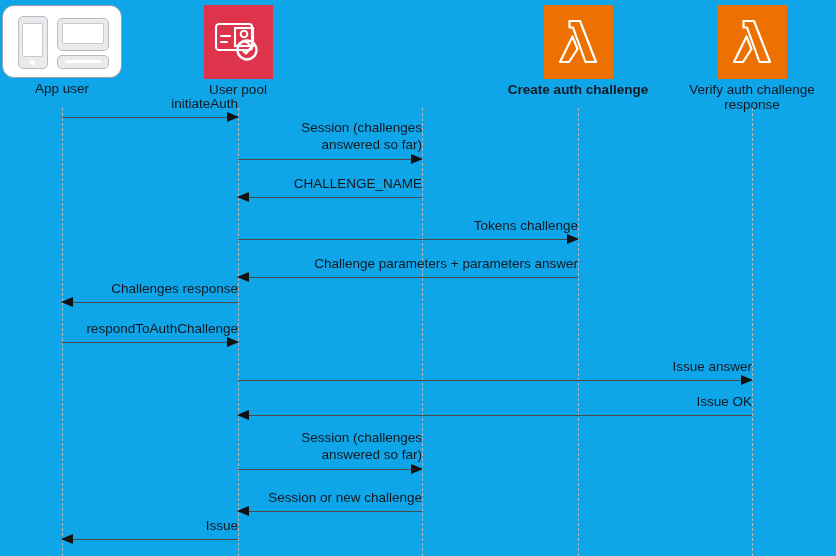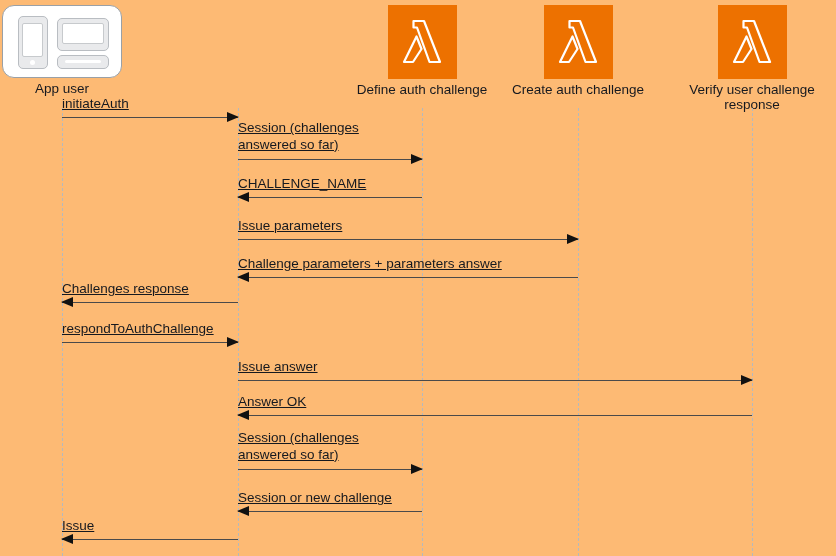--- a/index.html
+++ b/index.html
@@ -7,21 +7,21 @@
     padding: 0;
     background: #ffffff;
   }
   body {
     font-family: "Liberation Sans", sans-serif;
   }
   #canvas {
     position: relative;
     width: 836px;
     height: 556px;
-    background: #fdba74;
+    background: #0ea5e9;
     overflow: hidden;
   }
 
   
   .actor {
     position: absolute;
     text-align: center;
   }
   .actor-label {
     font-size: 13.5px;
@@ -160,26 +160,25 @@
     border-left: 12px solid #111111;
   }
   .msg.to-left .head {
     left: -1px;
     border-right: 12px solid #111111;
   }
   .msg .caption {
     position: absolute;
     left: 0;
     width: 100%;
-    text-align: left;
+    text-align: right;
     font-size: 13.5px;
     line-height: 17px;
     color: #16191f;
     white-space: pre-line;
-    text-decoration: underline;
   }
   .msg .caption.one  { top: -22px; }
   .msg .caption.two  { top: -40px; }
 </style>
 </head>
 <body>
 
 <div id="canvas">
 
 <div class="actor" style="left: -23px; top: 5px; width: 170px;">
@@ -193,55 +192,61 @@
             <div class="monitor-screen"></div>
           </div>
           <div class="keyboard">
             <div class="keyboard-bar"></div>
           </div>
         </div>
       </div>
       <div class="actor-label">App user</div>
     </div>
     <div class="lifeline" style="left: 62px; top: 108px; height: 448px;"></div>
-    <div class="lifeline" style="left: 238px; top: 108px; height: 448px;"></div>
-    <div class="actor" style="left: 337px; top: 5px; width: 170px;">
+    <div class="actor" style="left: 153px; top: 5px; width: 170px;">
       <div style="display:flex;justify-content:center;">
-        <div class="tile lambda">
-          <svg width="44" height="48" viewBox="0 0 44 48" aria-hidden="true">
-            <path d="M13.5 3 H24 L40 44 H29.5 L17 9.5 H13.5 Z" fill="none" stroke="#ffffff" stroke-width="2.2" stroke-linejoin="round"></path>
-            <path d="M16.5 18.5 L21.5 31 L13 44 H4 Z" fill="none" stroke="#ffffff" stroke-width="2.2" stroke-linejoin="round"></path>
+        <div class="tile userpool">
+          <svg width="48" height="44" viewBox="0 0 48 44" aria-hidden="true">
+            <rect x="2" y="4" width="36" height="26" rx="3" fill="none" stroke="#ffffff" stroke-width="2.1"></rect>
+            <line x1="7" y1="16" x2="16" y2="16" stroke="#ffffff" stroke-width="2.1" stroke-linecap="round"></line>
+            <line x1="7" y1="22" x2="13" y2="22" stroke="#ffffff" stroke-width="2.1" stroke-linecap="round"></line>
+            <rect x="21" y="8" width="18" height="18" fill="none" stroke="#ffffff" stroke-width="2.1"></rect>
+            <circle cx="30" cy="14" r="3.3" fill="none" stroke="#ffffff" stroke-width="2.1"></circle>
+            <path d="M24.5 24.5 q5.5 -6 11 0" fill="none" stroke="#ffffff" stroke-width="2.1" stroke-linecap="round"></path>
+            <circle cx="33" cy="30" r="9.5" fill="none" stroke="#ffffff" stroke-width="2.4"></circle>
+            <path d="M28.5 30 L32 33.5 L38 26.5" fill="none" stroke="#ffffff" stroke-width="2.4" stroke-linecap="round" stroke-linejoin="round"></path>
           </svg>
         </div>
       </div>
-      <div class="actor-label">Define auth challenge</div>
-    </div>
+      <div class="actor-label">User pool</div>
+    </div>
+    <div class="lifeline" style="left: 238px; top: 108px; height: 448px;"></div>
     <div class="lifeline" style="left: 422px; top: 108px; height: 448px;"></div>
-    <div class="actor" style="left: 493px; top: 5px; width: 170px;">
+    <div class="actor" style="left: 493px; top: 5px; width: 170px; font-weight: bold;">
       <div style="display:flex;justify-content:center;">
         <div class="tile lambda">
           <svg width="44" height="48" viewBox="0 0 44 48" aria-hidden="true">
             <path d="M13.5 3 H24 L40 44 H29.5 L17 9.5 H13.5 Z" fill="none" stroke="#ffffff" stroke-width="2.2" stroke-linejoin="round"></path>
             <path d="M16.5 18.5 L21.5 31 L13 44 H4 Z" fill="none" stroke="#ffffff" stroke-width="2.2" stroke-linejoin="round"></path>
           </svg>
         </div>
       </div>
       <div class="actor-label">Create auth challenge</div>
     </div>
     <div class="lifeline" style="left: 578px; top: 108px; height: 448px;"></div>
     <div class="actor" style="left: 667px; top: 5px; width: 170px;">
       <div style="display:flex;justify-content:center;">
         <div class="tile lambda">
           <svg width="44" height="48" viewBox="0 0 44 48" aria-hidden="true">
             <path d="M13.5 3 H24 L40 44 H29.5 L17 9.5 H13.5 Z" fill="none" stroke="#ffffff" stroke-width="2.2" stroke-linejoin="round"></path>
             <path d="M16.5 18.5 L21.5 31 L13 44 H4 Z" fill="none" stroke="#ffffff" stroke-width="2.2" stroke-linejoin="round"></path>
           </svg>
         </div>
       </div>
-      <div class="actor-label">Verify user challenge
+      <div class="actor-label">Verify auth challenge
 response</div>
     </div>
     <div class="lifeline" style="left: 752px; top: 108px; height: 448px;"></div>
     <div class="msg to-right" style="left: 62px; top: 117px; width: 176px;">
       <div class="line"></div>
       <div class="head"></div>
       <div class="caption one">initiateAuth</div>
     </div>
     <div class="msg to-right" style="left: 238px; top: 159px; width: 184px;">
       <div class="line"></div>
@@ -250,21 +255,21 @@
 answered so far)</div>
     </div>
     <div class="msg to-left" style="left: 238px; top: 197px; width: 184px;">
       <div class="line"></div>
       <div class="head"></div>
       <div class="caption one">CHALLENGE_NAME</div>
     </div>
     <div class="msg to-right" style="left: 238px; top: 239px; width: 340px;">
       <div class="line"></div>
       <div class="head"></div>
-      <div class="caption one">Issue parameters</div>
+      <div class="caption one">Tokens challenge</div>
     </div>
     <div class="msg to-left" style="left: 238px; top: 277px; width: 340px;">
       <div class="line"></div>
       <div class="head"></div>
       <div class="caption one">Challenge parameters + parameters answer</div>
     </div>
     <div class="msg to-left" style="left: 62px; top: 302px; width: 176px;">
       <div class="line"></div>
       <div class="head"></div>
       <div class="caption one">Challenges response</div>
@@ -275,21 +280,21 @@
       <div class="caption one">respondToAuthChallenge</div>
     </div>
     <div class="msg to-right" style="left: 238px; top: 380px; width: 514px;">
       <div class="line"></div>
       <div class="head"></div>
       <div class="caption one">Issue answer</div>
     </div>
     <div class="msg to-left" style="left: 238px; top: 415px; width: 514px;">
       <div class="line"></div>
       <div class="head"></div>
-      <div class="caption one">Answer OK</div>
+      <div class="caption one">Issue OK</div>
     </div>
     <div class="msg to-right" style="left: 238px; top: 469px; width: 184px;">
       <div class="line"></div>
       <div class="head"></div>
       <div class="caption two">Session (challenges
 answered so far)</div>
     </div>
     <div class="msg to-left" style="left: 238px; top: 511px; width: 184px;">
       <div class="line"></div>
       <div class="head"></div>

